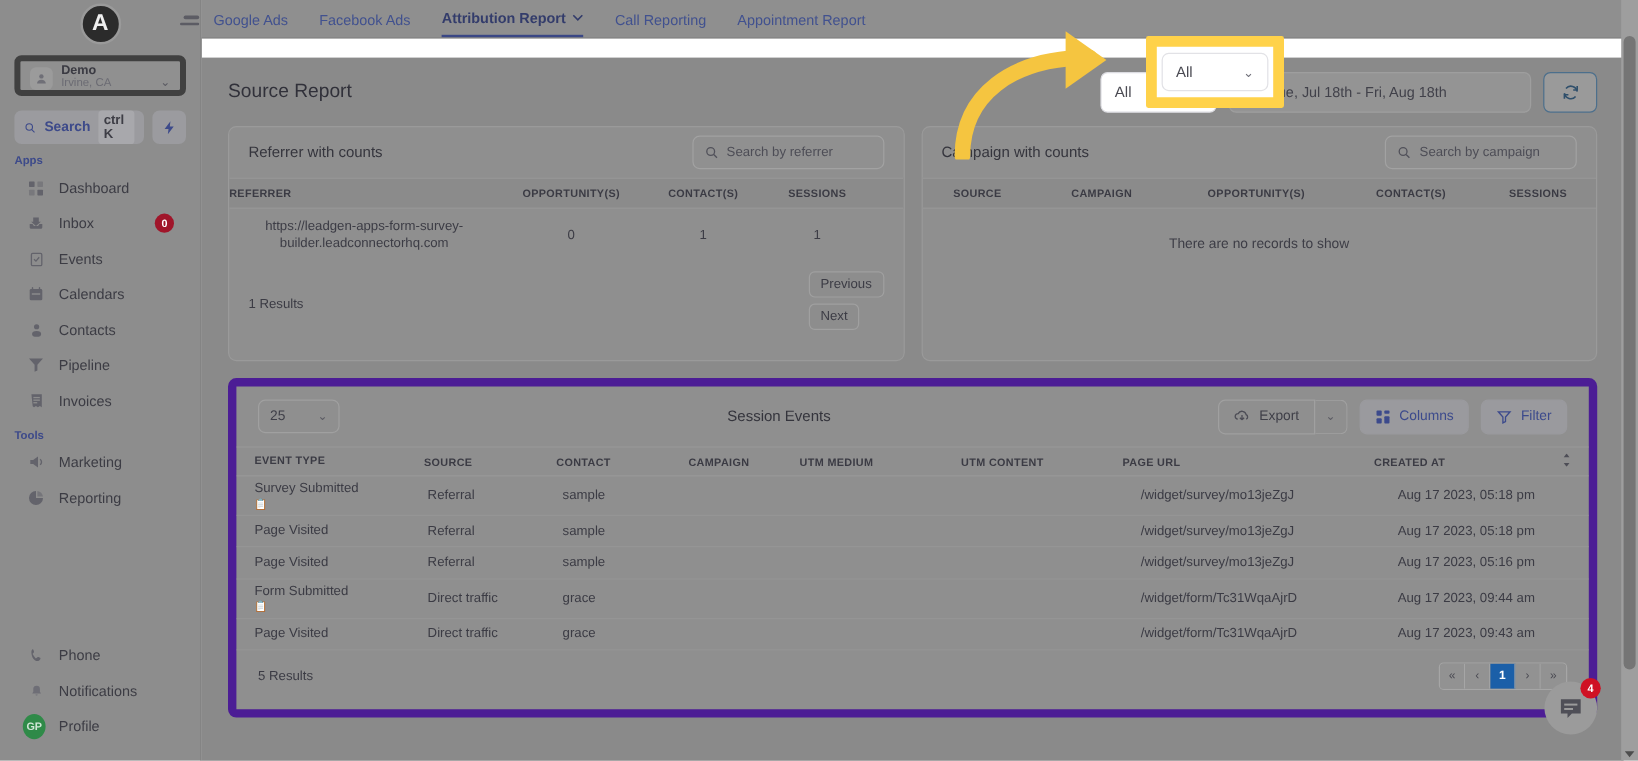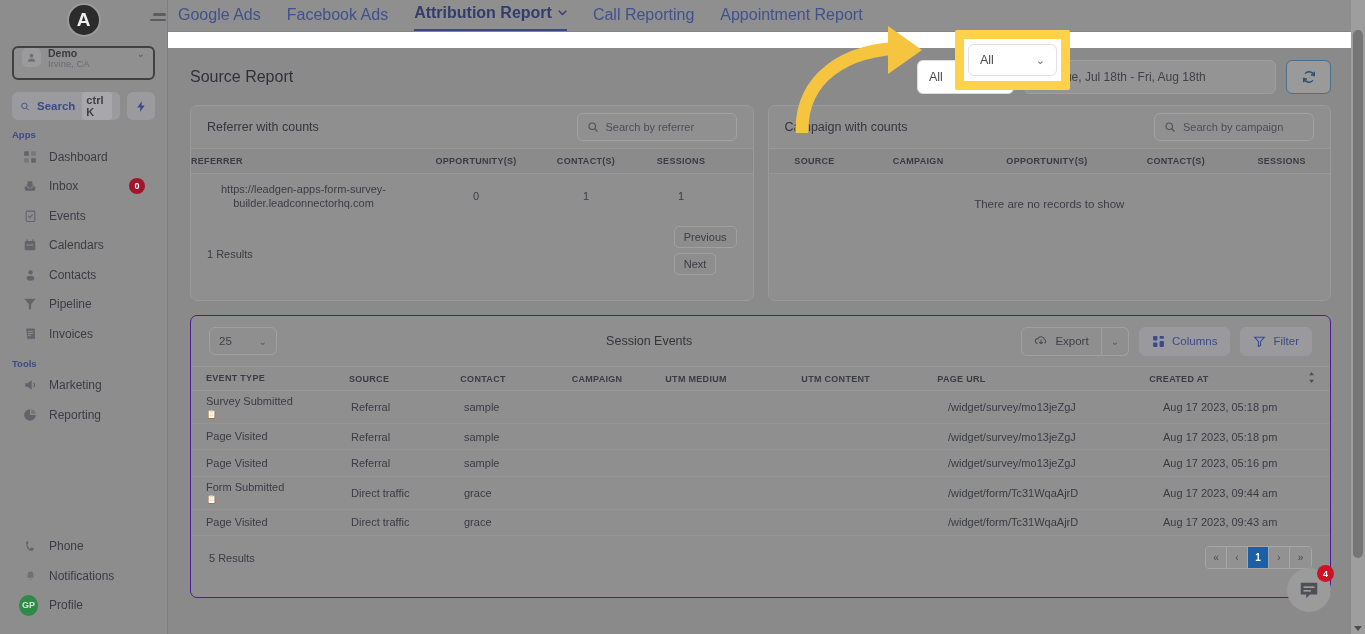--- a/index.html
+++ b/index.html
@@ -22,22 +22,22 @@
   .logo-wrap { height: 40px; display:flex; align-items:center; justify-content:center; }
   .logo {
     width: 34px; height: 34px; border-radius: 50%;
     background: #2b2b2b; color: #efefef;
     display:flex; align-items:center; justify-content:center;
     font-size: 19px; font-weight: 700; letter-spacing: 0;
     border: 2px solid #9a9a9a;
   }
   .loc-box {
     margin: 6px 12px 0 12px; height: 34px;
-    border: 2px solid #404040; border-radius: 6px;
-    display:flex; align-items:flex-start; padding: 0 8px; gap:7px;
+    border: 5px solid #404040; border-radius: 6px;
+    display:flex; align-items:flex-end; padding: 0 8px; gap:7px;
     background: #909090;
   }
   .loc-ic {
     width: 19px; height: 19px; border-radius: 5px; background:#9b9b9b;
     display:flex;align-items:center;justify-content:center;
   }
   .loc-txt { flex:1; line-height:1.05; }
   .loc-name { font-size: 10.5px; font-weight:700; color:#3a3a42; }
   .loc-sub { font-size: 9.5px; color:#6b6b73; }
   .chev { color:#5c5c64; font-size:10px; }
@@ -83,21 +83,21 @@
   .topbar {
     position:absolute; left:168px; top:0; width: 1185px; height: 32px;
     background:#8f8f8f; border-bottom: 1px solid #848484;
     display:flex; align-items:flex-end; gap: 26px; padding-left: 10px;
   }
   .hamb { position:absolute; left:150px; top:13px; width:16px; }
   .hamb span { display:block; height:2.5px; background:#5c5c64; border-radius:2px; margin-bottom:3px; }
   .hamb span:nth-child(1){ width: 13px; margin-left:3px;}
   .hamb span:nth-child(2){ width: 16px;}
   .tab {
-    font-size: 16px; color:#41518f; padding-bottom: 7px;
+    font-size: 12px; color:#41518f; padding-bottom: 7px;
     display:flex; align-items:center; gap:6px;
   }
   .tab.active { font-weight:700; color:#333c6b; border-bottom: 2px solid #3a4785; }
 
   
   .main {
     position:absolute; left:168px; top:48px; width:1185px; height: 602px;
     background:#8a8a8a;
   }
   .page-head {
@@ -147,21 +147,21 @@
   .tbody-row { display:flex; align-items:center; min-height: 44px; font-size: 11px; color:#3c3c45; }
   .card-foot { display:flex; align-items:flex-start; padding: 8px 16px; font-size: 11px; color:#3b3b44; }
   .pg-btn {
     border:1px solid #a0a0a0; border-radius:5px; padding: 4px 9px;
     font-size: 11px; color:#3c3c45; background:#8d8d8d; margin-bottom: 5px;
   }
   .norec { height: 60px; display:flex;align-items:center;justify-content:center; font-size:11.5px; color:#3d3d46; }
 
   
   .sess {
-    margin: 14px 22px 0 22px; background:#8f8f8f; border:1px solid #4c1d95;
+    margin: 14px 22px 0 22px; background:#8f8f8f; border:7px solid #4c1d95;
     border-radius:7px; height: 283px; overflow:hidden;
   }
   .sess-toolbar { height: 50px; display:flex; align-items:center; padding: 0 18px; gap:10px; }
   .sel25 {
     width: 68px; height: 28px; border:1px solid #a0a0a0; border-radius:6px;
     display:flex;align-items:center; padding: 0 9px; font-size:11.5px; color:#3f3f48;
   }
   .sel25 .chev{ margin-left:auto; }
   .sess-title { position:absolute; left:0; right:0; text-align:center; font-size:12.5px; color:#34343c; pointer-events:none;}
   .sess-tt-wrap { flex:1; position:relative; height:28px; display:flex; align-items:center;}

